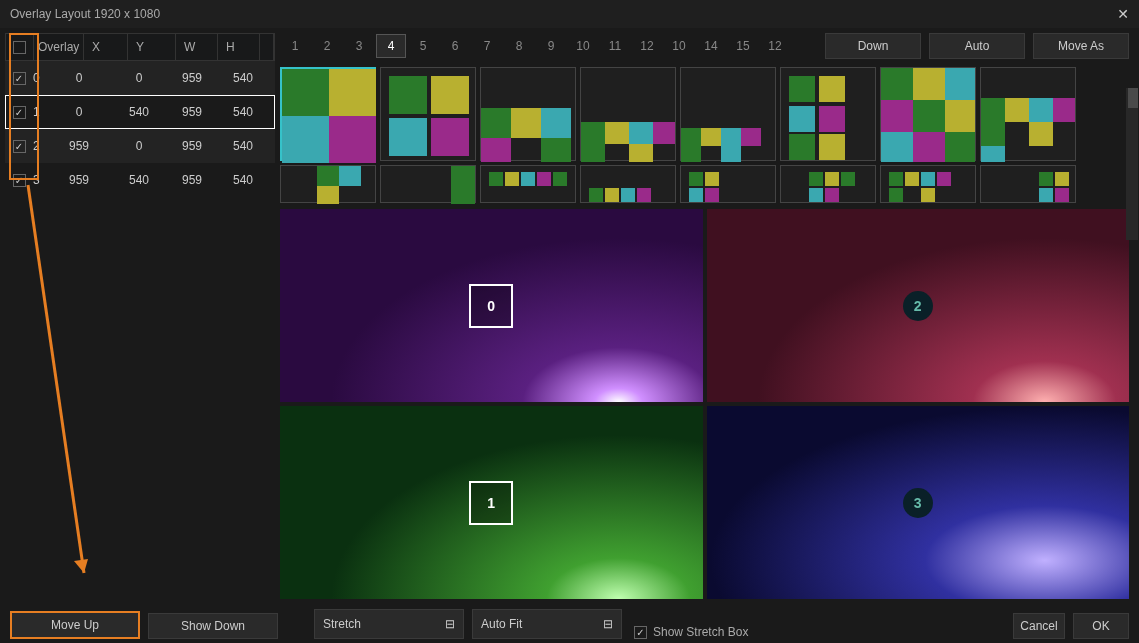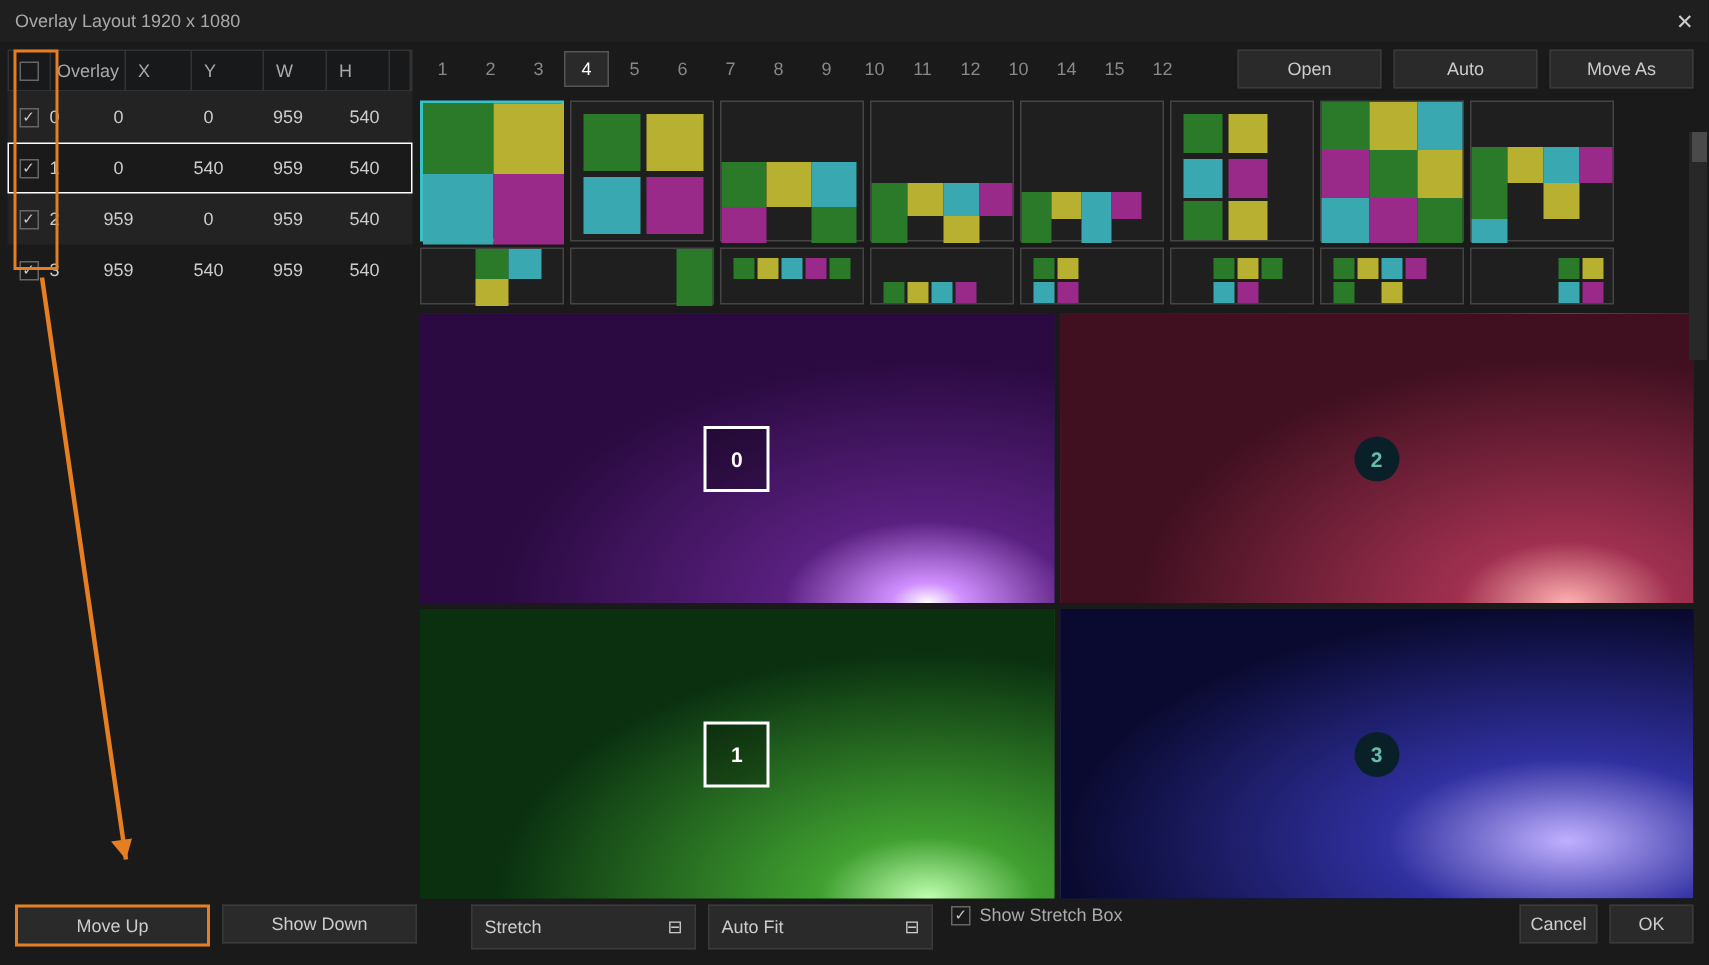--- a/index.html
+++ b/index.html
@@ -40,21 +40,21 @@
 .template.half { height: 38px; }
 .sq { position: absolute; }
 .preview { flex: 1; display: flex; flex-wrap: wrap; gap: 4px; margin-bottom: 4px; }
 .preview-cell { position: relative; width: calc(50% - 2px); height: calc(50% - 2px); display: flex; align-items: center; justify-content: center; overflow: hidden; }
 .preview-label { width: 44px; height: 44px; border: 2px solid #fff; display: flex; align-items: center; justify-content: center; color: #fff; font-size: 14px; font-weight: bold; background: rgba(0,0,0,0.3); }
 .preview-label.circle { border-radius: 50%; border: none; background: #0a2028; color: #6ba; width: 30px; height: 30px; }
 .bg-purple { background: radial-gradient(ellipse at 80% 100%, #fff 0%, #d08fff 5%, #5a2080 20%, #2a0a40 60%), linear-gradient(180deg, #3a1a5a, #2a0a40); }
 .bg-pink { background: radial-gradient(ellipse at 80% 100%, #ffb0b0 0%, #a03050 15%, #401020 60%), linear-gradient(180deg, #5a2030, #2a0a10); }
 .bg-green { background: radial-gradient(ellipse at 80% 100%, #c0ffb0 0%, #40a030 15%, #0a3010 60%), linear-gradient(180deg, #205a20, #0a2a0a); }
 .bg-blue { background: radial-gradient(ellipse at 80% 80%, #c0b0ff 0%, #3030a0 25%, #0a0a30 70%), linear-gradient(135deg, #1a2a5a, #0a0a2a); }
-.footer { height: 36px; display: flex; align-items: flex-start; padding: 0 10px; gap: 8px; background: #1a1a1a; }
+.footer { height: 36px; display: flex; align-items: flex-end; padding: 0 10px; gap: 8px; background: #1a1a1a; }
 .footer-btn { background: #2a2a2a; border: 1px solid #3a3a3a; color: #ccc; padding: 5px 0; width: 130px; text-align: center; cursor: pointer; font-size: 12px; }
 .footer-btn.highlighted { border: 2px solid #e67e22; }
 .dropdown { background: #2a2a2a; border: 1px solid #3a3a3a; color: #ccc; padding: 7px 8px; width: 150px; cursor: pointer; font-size: 12px; display: flex; justify-content: space-between; align-items: center; }
 .arrow-annotation { position: absolute; left: 26px; top: 65px; pointer-events: none; }
 .highlight-box { position: absolute; border: 2px solid #e67e22; pointer-events: none; }
 .scrollbar { position: absolute; right: 1px; top: 60px; width: 12px; height: 152px; background: #282828; }
 .scrollbar-thumb { position: absolute; right: 1px; top: 60px; width: 10px; height: 20px; background: #4a4a4a; }
 </style>
 </head>
 <body>
@@ -140,21 +140,21 @@
           <div class="tab">9</div>
           <div class="tab">10</div>
           <div class="tab">11</div>
           <div class="tab">12</div>
           <div class="tab">10</div>
           <div class="tab">14</div>
           <div class="tab">15</div>
           <div class="tab">12</div>
         </div>
       <div class="top-buttons">
-        <div class="btn">Open</div>
+        <div class="btn">Down</div>
         <div class="btn">Auto</div>
         <div class="btn">Move As</div>
       </div>
     </div>
     <div class="templates" id="templates">
         <div class="template active">
           <div class="sq" style="background: rgb(42, 122, 42); left: 0px; top: 0px; width: 47px; height: 47px;"></div>
           <div class="sq" style="background: rgb(184, 176, 48); left: 47px; top: 0px; width: 47px; height: 47px;"></div>
           <div class="sq" style="background: rgb(58, 168, 176); left: 0px; top: 47px; width: 47px; height: 47px;"></div>
           <div class="sq" style="background: rgb(154, 42, 138); left: 47px; top: 47px; width: 47px; height: 47px;"></div>

